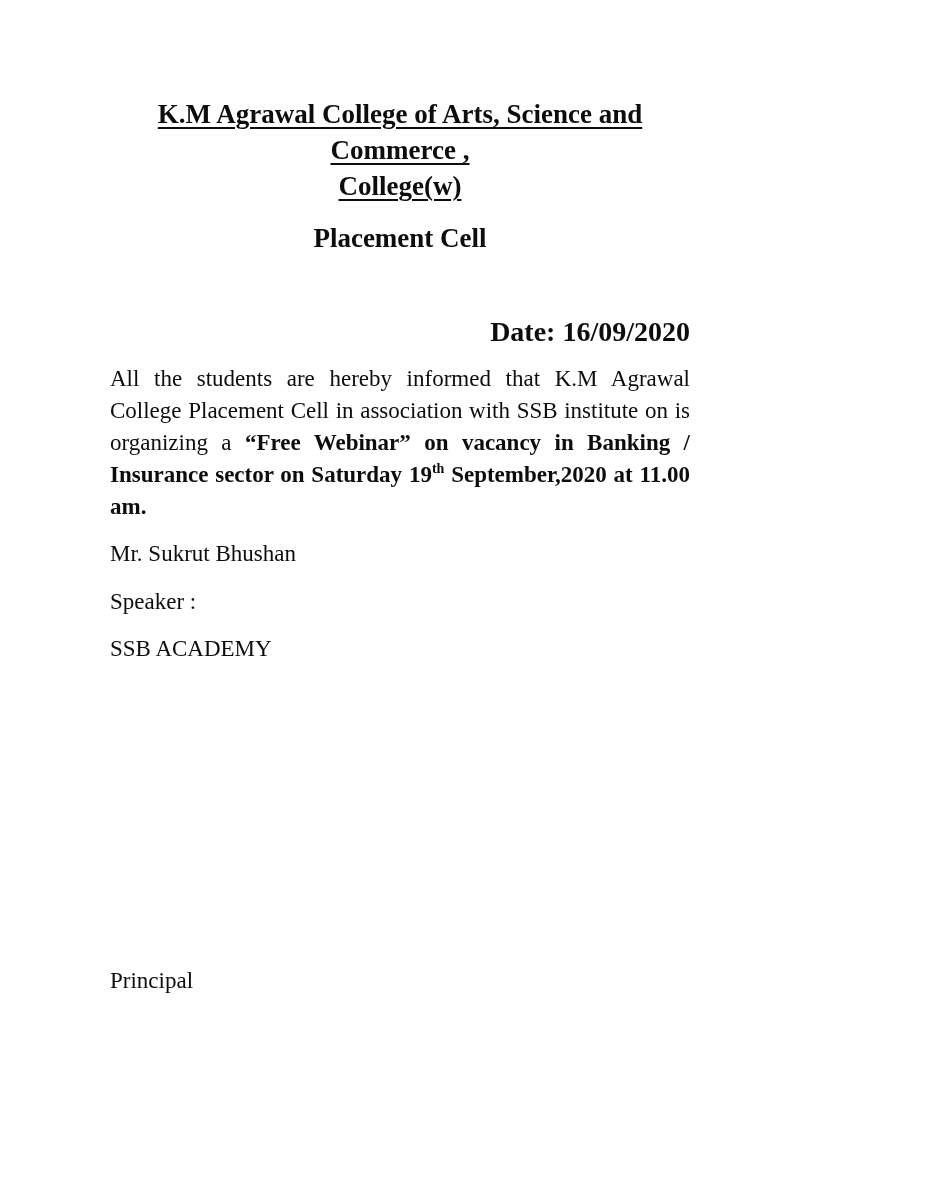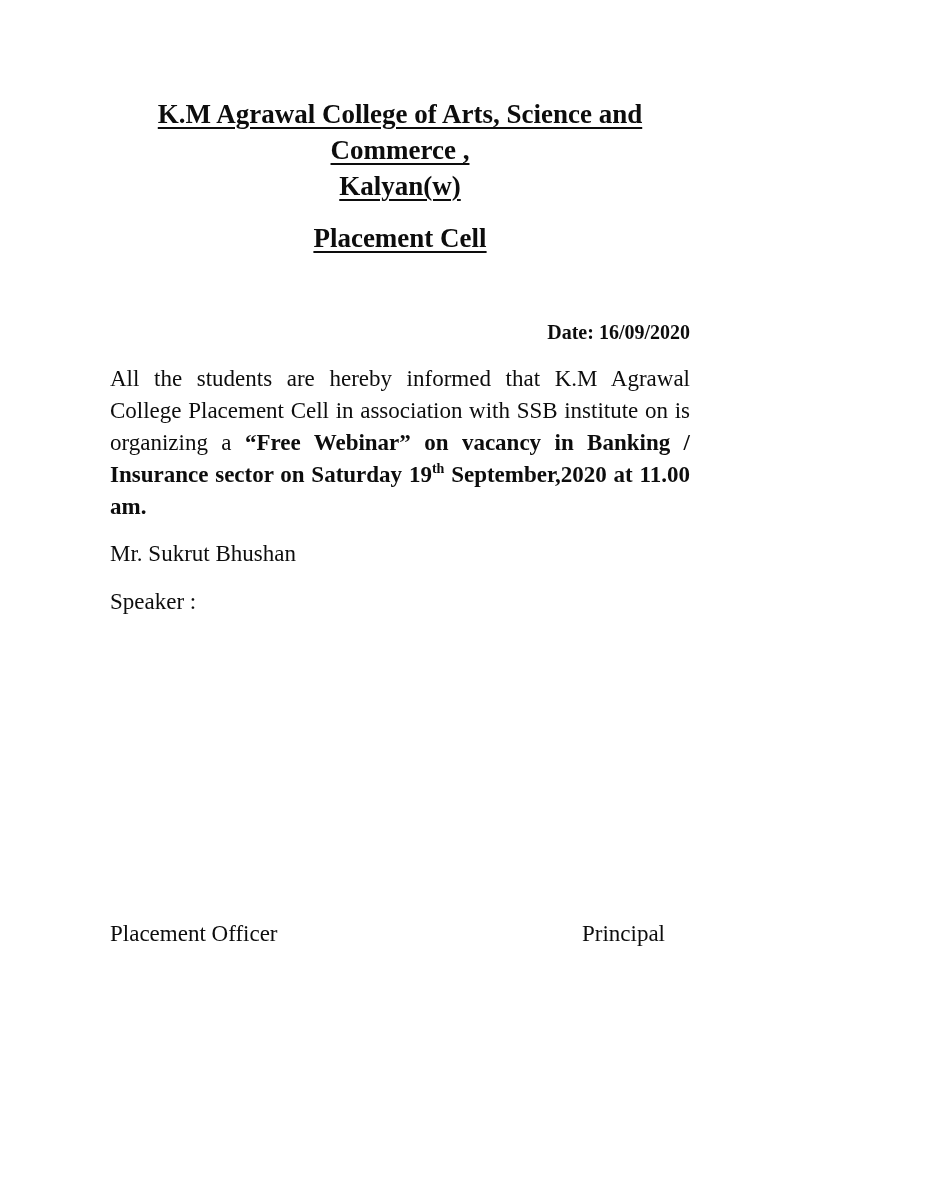--- a/index.html
+++ b/index.html
@@ -31,28 +31,27 @@
     text-underline-offset: 4px;
   }
   .subtitle {
     margin: 16px 0 0 0;
     text-align: center;
     font-size: 27px;
     line-height: 36px;
     font-weight: bold;
   }
   .subtitle span {
-    text-decoration: underline;
     text-decoration-thickness: 2px;
     text-underline-offset: 4px;
   }
   .date-line {
     margin: 61px 0 0 0;
     text-align: right;
-    font-size: 20px;
+    font-size: 28px;
     line-height: 30px;
     font-weight: bold;
   }
   .notice-heading {
     margin: 17px 0 0 0;
     text-align: center;
     font-size: 23px;
     line-height: 30px;
     font-weight: bold;
   }
@@ -96,36 +95,36 @@
     padding-right: 25px;
   }
 </style>
 </head>
 <body>
 
 <div class="page">
 
   <h1 class="title">
     <span class="u-line">K.M Agrawal College of Arts, Science and Commerce ,</span><br>
-    <span class="u-line">Kalyan(w)</span>
+    <span class="u-line">College(w)</span>
   </h1>
 
   <h2 class="subtitle">
     <span>Placement Cell</span>
   </h2>
 
   <p class="date-line">Date: 16/09/2020</p>
 
 
   <p class="notice-body"><span>All the students are hereby informed that K.M Agrawal College Placement Cell in association with SSB institute on is organizing a </span><span class="bold">“Free Webinar” on vacancy in Banking / Insurance sector on Saturday 19</span><sup class="bold">th</sup><span class="bold"> September,2020 at 11.00 am.</span></p>
 
   <p class="speaker-line">Mr. Sukrut Bhushan</p>
 
   <p class="speaker-line first">Speaker :</p>
 
 
+  <p class="speaker-line">SSB ACADEMY</p>
 
   <div class="signature-row">
-    <span class="sig-left">Placement Officer</span>
     <span class="sig-right">Principal</span>
   </div>
 
 </div>
 
 </body></html>

